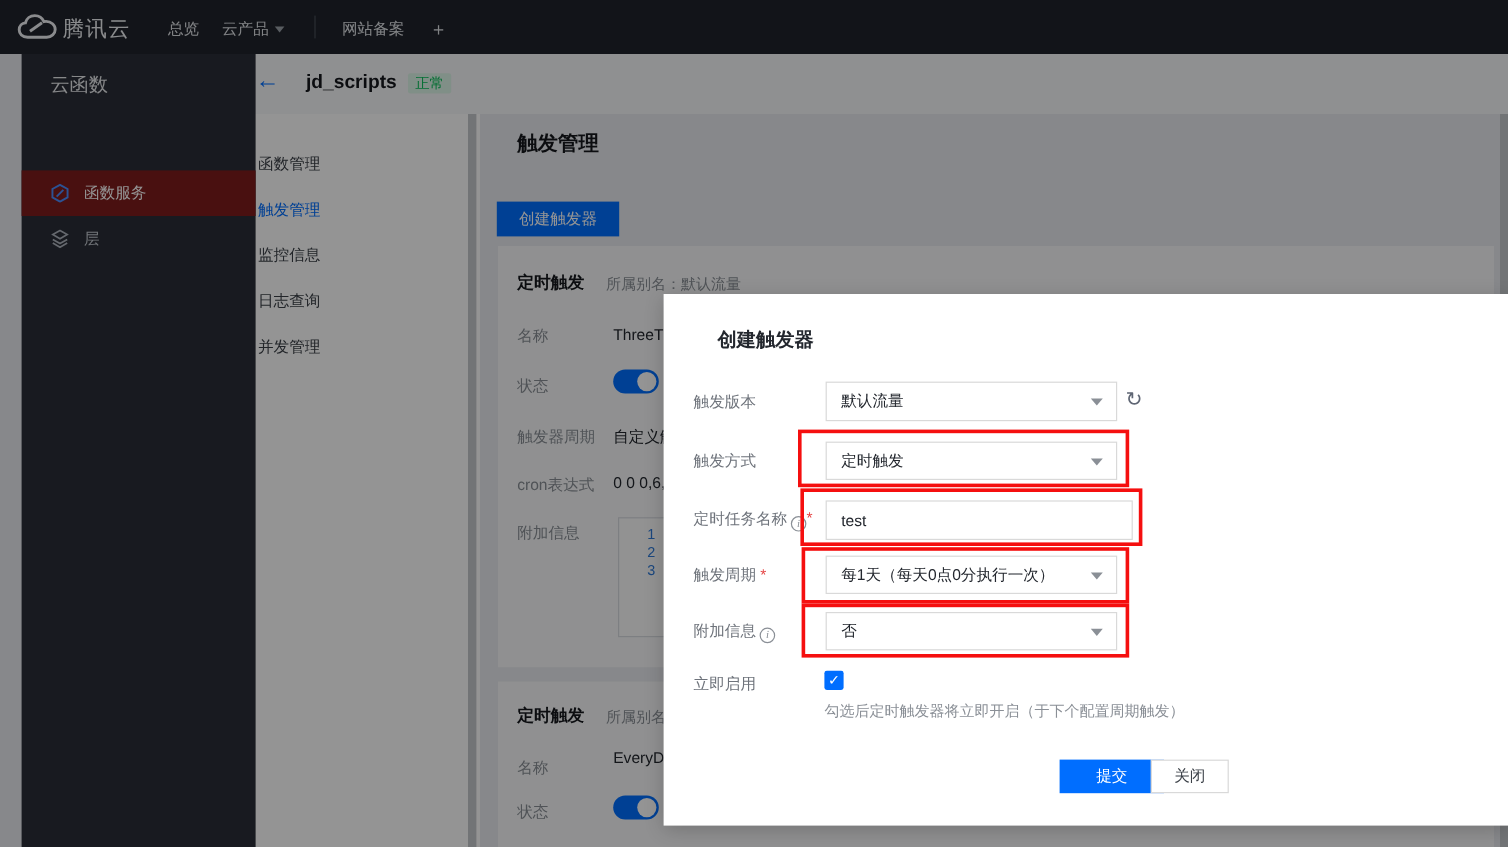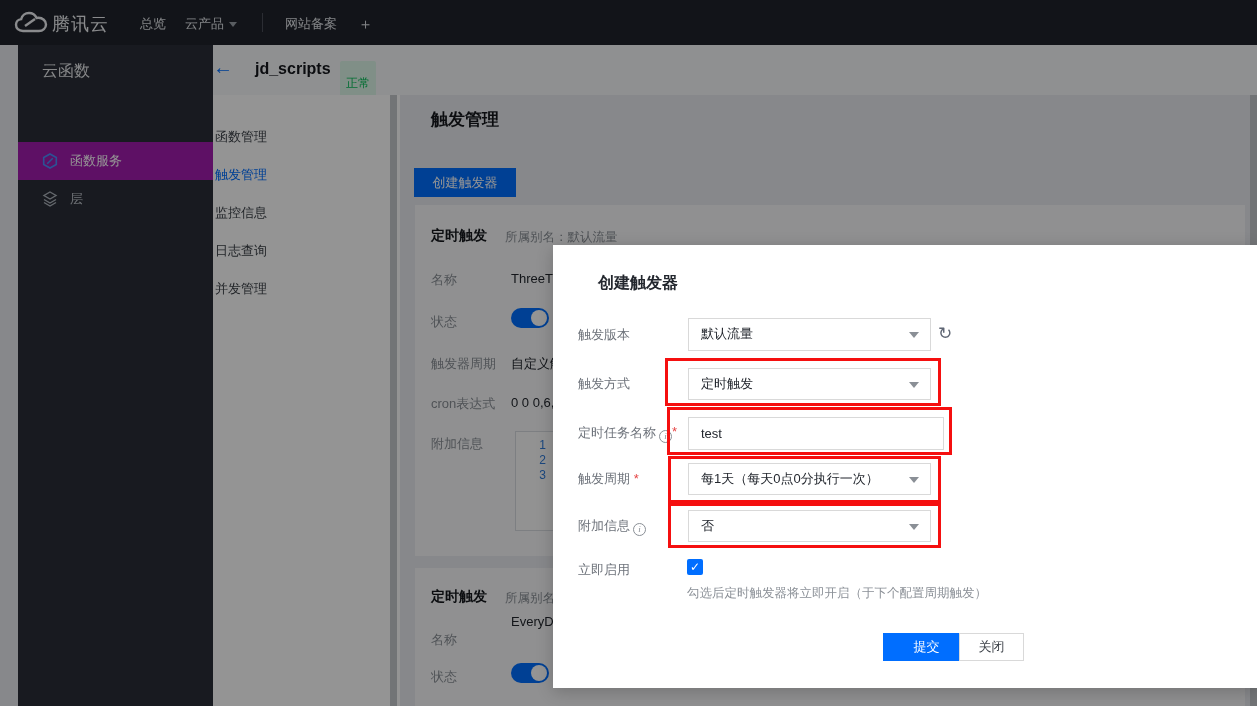--- a/index.html
+++ b/index.html
@@ -11,28 +11,28 @@
   #navbar { left:0; top:0; width:1257px; height:45px; background:#20242c; z-index:10; }
   #navbar .brand-text { left:52px; top:12px; color:#eef0f3; font-size:18px; letter-spacing:1px; }
   .nav-item { top:15px; color:#dfe2e6; font-size:13px; cursor:pointer; }
   .nav-divider { left:262px; top:13px; width:1px; height:19px; background:#4a4f59; }
   .caret { display:inline-block; width:0; height:0; border-left:4px solid transparent; border-right:4px solid transparent; border-top:5px solid #9aa0a8; margin-left:5px; vertical-align:middle; }
 
   
   #sidebar { left:18px; top:45px; width:195px; height:661px; background:#2a2e37; z-index:9; }
   #sidebar .side-title { left:24px; top:16px; color:#e8eaed; font-size:16px; }
   .side-item { left:0; width:195px; height:38px; display:flex; align-items:center; padding-left:24px; color:#c3c8d0; font-size:13px; cursor:pointer; }
-  .side-item.active { background:#a21caf; color:#ffffff; }
+  .side-item.active { background:#7f1d1d; color:#ffffff; }
   .side-item svg { margin-right:12px; }
 
   
   #subheader { left:195px; top:45px; width:1062px; height:50px; background:#f7f8fa; z-index:5; }
   .back-arrow { left:18px; top:11px; color:#006eff; font-size:20px; font-weight:bold; cursor:pointer; }
   .fn-name { left:60px; top:15px; color:#15181d; font-size:16px; font-weight:bold; }
-  .status-badge { left:145px; top:16px; background:#ddf6e8; color:#0abf5b; font-size:12px; padding:14px 6px; border-radius:2px; }
+  .status-badge { left:145px; top:16px; background:#ddf6e8; color:#0abf5b; font-size:12px; padding:0 6px; border-radius:2px; }
 
   
   #submenu { left:195px; top:95px; width:205px; height:611px; background:#ffffff; z-index:5; }
   .submenu-item { left:20px; font-size:13px; color:#3c4148; cursor:pointer; }
   .submenu-item.active { color:#006eff; }
   .vscroll { background:#c5c8cc; z-index:6; }
 
   
   #content { left:400px; top:95px; width:857px; height:611px; background:#e9ebef; z-index:4; }
   .page-title { left:31px; top:13px; font-size:17px; font-weight:bold; color:#15181d; }
@@ -143,21 +143,21 @@
       <span class="code-line-no" style="top:6px;">1</span>
       <span class="code-line-no" style="top:21px;">2</span>
       <span class="code-line-no" style="top:36px;">3</span>
     </div>
   </div>
 
   <div id="card2" class="abs card">
     <span class="abs card-type" style="left:16px;top:20px;">定时触发</span>
     <span class="abs card-alias" style="left:90px;top:22px;">所属别名</span>
     <span class="abs fld-label" style="left:16px;top:63px;">名称</span>
-    <span class="abs fld-value" style="left:96px;top:46px;text-align:center;">EveryD</span>
+    <span class="abs fld-value" style="left:96px;top:56px;text-align:center;">EveryD</span>
     <span class="abs fld-label" style="left:16px;top:100px;">状态</span>
     <div class="toggle" style="left:96px;top:95px;">
         <span class="knob"></span>
       </div>
   </div>
 </div>
 
 <div id="overlay" class="abs"></div>
 
 <div id="modal" class="abs">

